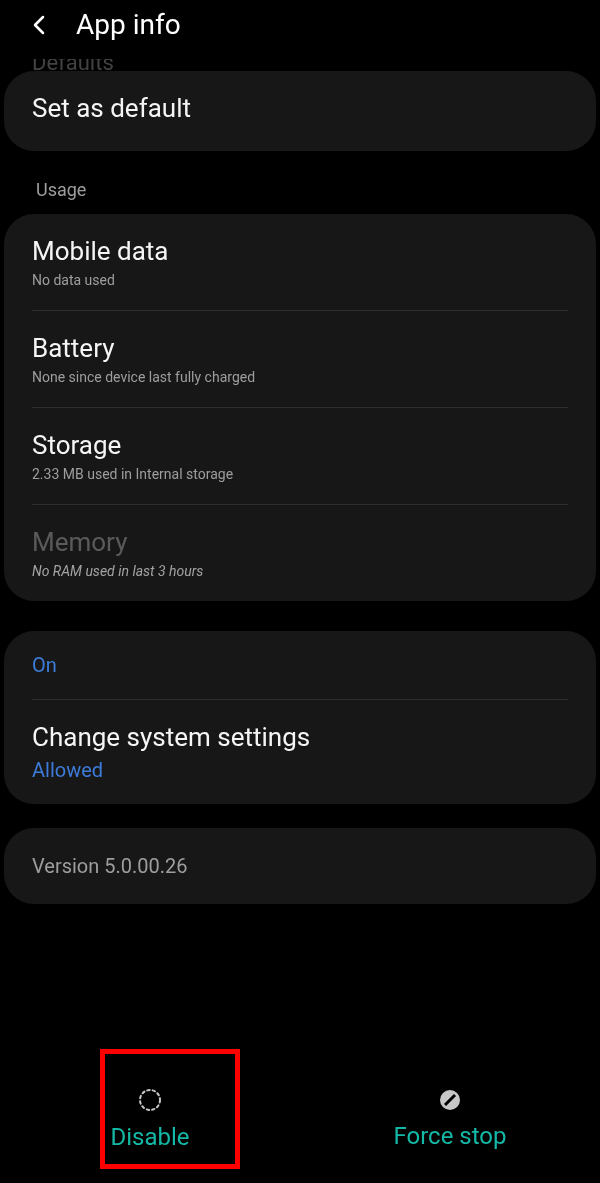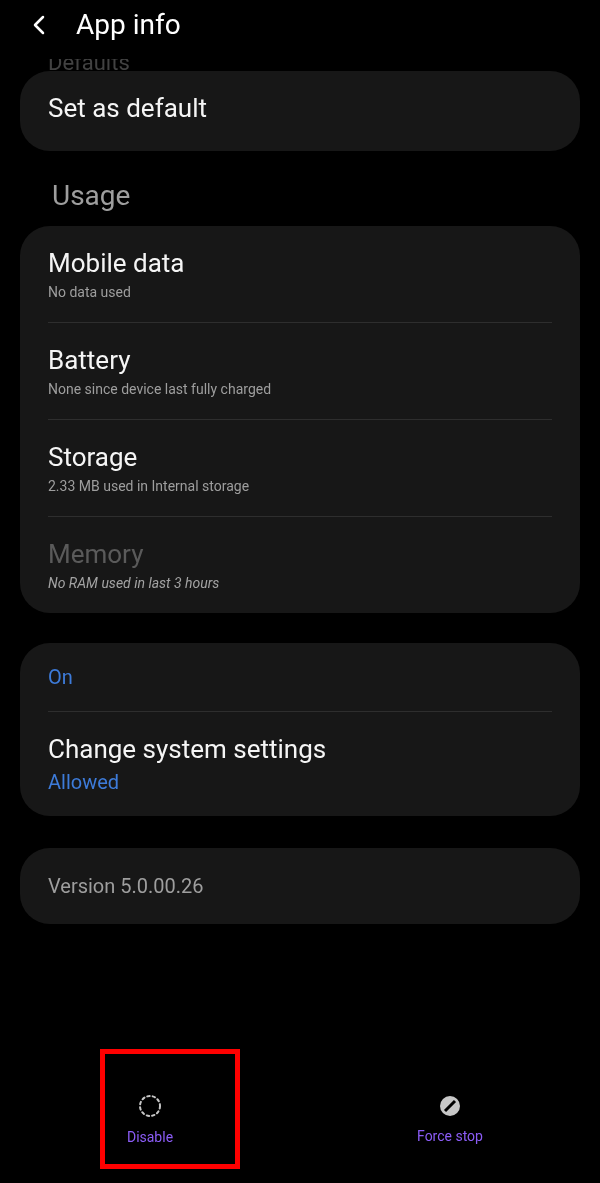--- a/index.html
+++ b/index.html
@@ -25,21 +25,21 @@
     .back-icon {
       width: 24px;
       height: 24px;
     }
     .header-title {
       font-size: 28px;
       font-weight: 400;
       color: #fff;
     }
     .scroll-area {
-      padding: 0 20px;
+      padding: 0 4px;
     }
     .cutoff-text {
       color: #424242;
       font-size: 22px;
       padding-left: 28px;
       height: 12px;
       overflow: hidden;
       position: relative;
     }
     .cutoff-inner {
@@ -68,36 +68,36 @@
     .row-sub-blue {
       font-size: 20px;
       color: #3d7bd9;
     }
     .divider {
       height: 1px;
       background: #2e2e2e;
       margin: 0 28px;
     }
     .section-label {
-      font-size: 28px;
+      font-size: 18px;
       color: #9e9e9e;
       padding: 24px 0 14px 32px;
     }
     .disabled .row-title {
       color: #5a5a5a;
     }
     .disabled .row-sub {
       color: #a3a3a3;
       font-style: italic;
     }
     .version-card {
       background: #171717;
       border-radius: 30px;
       padding: 26px 28px;
-      margin-top: 32px;
+      margin-top: 24px;
     }
     .version-text {
       font-size: 20px;
       color: #9e9e9e;
     }
     .bottom-bar {
       position: absolute;
       bottom: 0;
       left: 0;
       right: 0;
@@ -108,22 +108,22 @@
     .bottom-btn {
       flex: 1;
       display: flex;
       flex-direction: column;
       align-items: center;
       justify-content: center;
       gap: 10px;
       color: #c7c7c7;
     }
     .bottom-btn-label {
-      font-size: 14px;
-      color: #8b5cf6;
+      font-size: 24px;
+      color: #14b8a6;
       text-align: right;
     }
     .highlight-box {
       position: absolute;
       border: 5px solid #ff0000;
       left: 100px;
       bottom: 14px;
       width: 140px;
       height: 120px;
       pointer-events: none;

